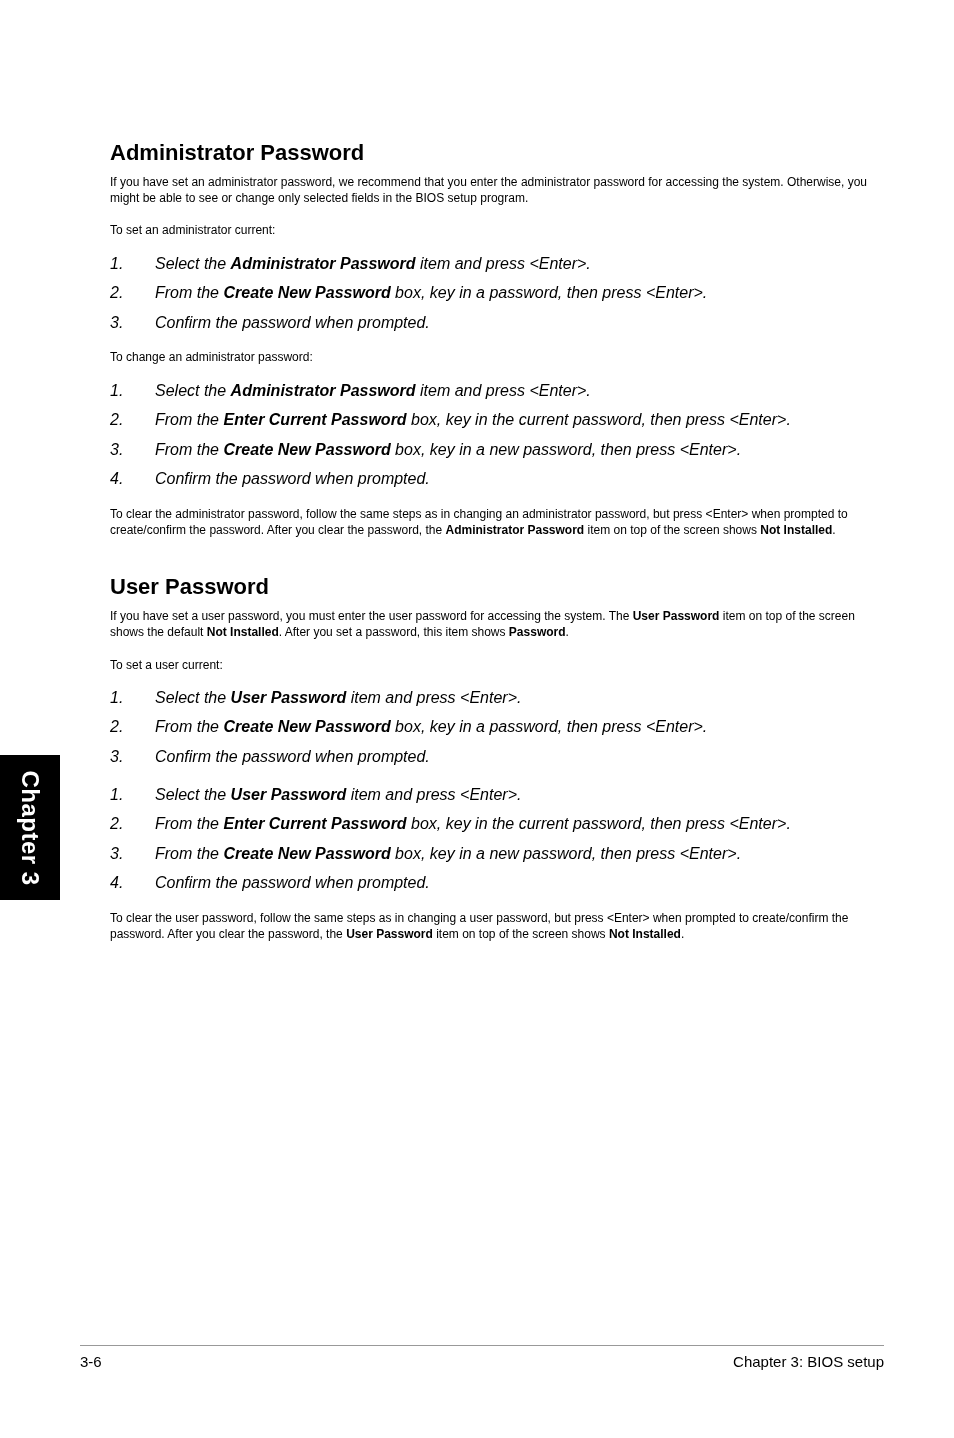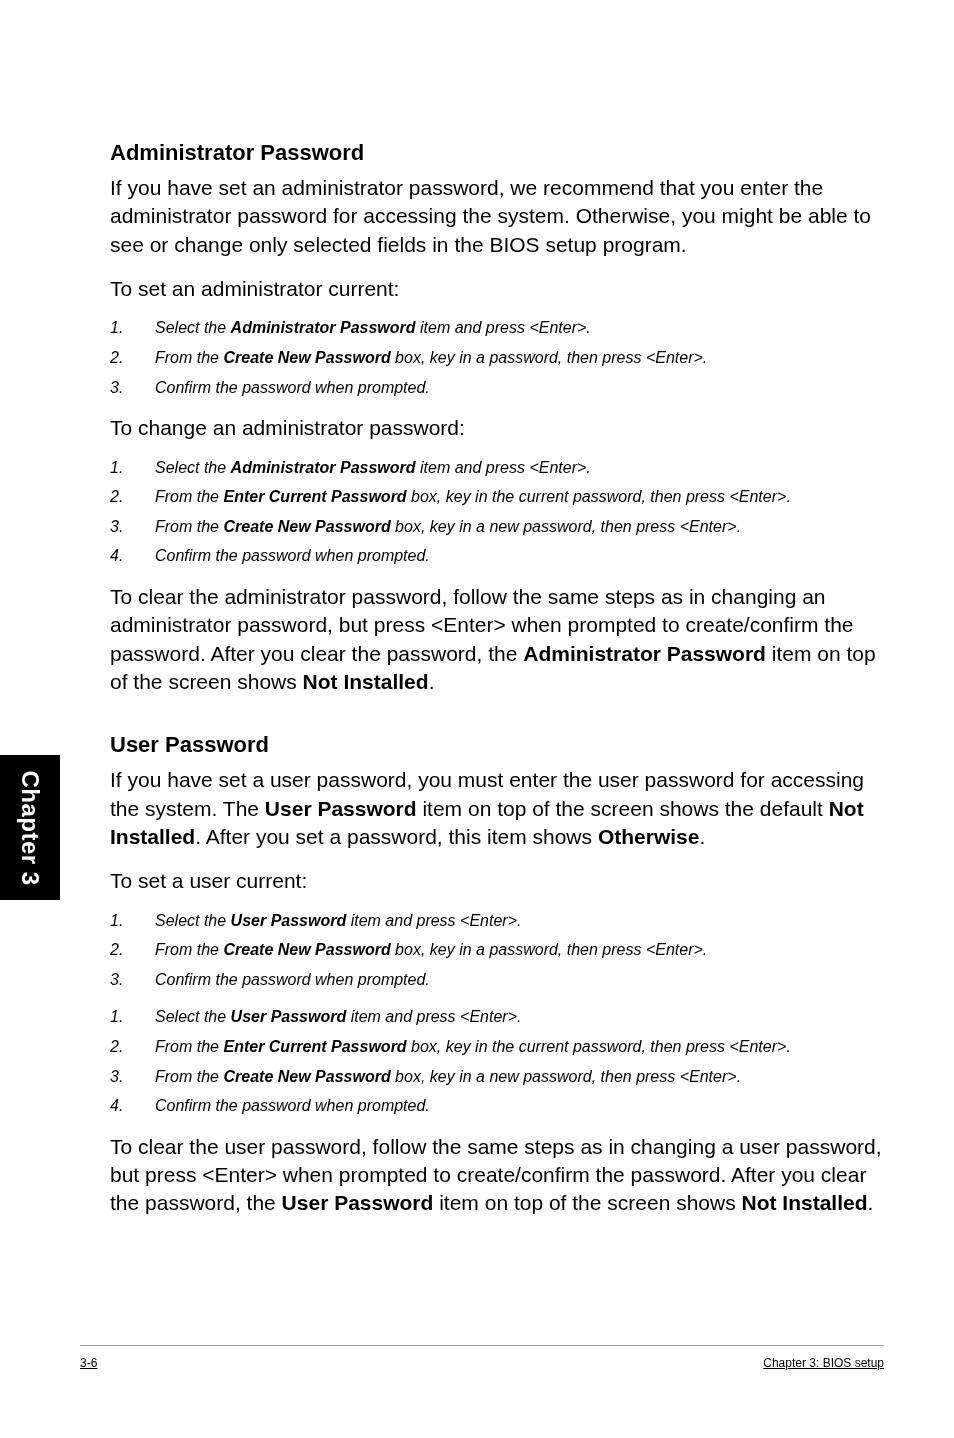--- a/index.html
+++ b/index.html
@@ -32,21 +32,21 @@
     font-size: 24px;
     font-family: "Arial Rounded MT Bold", Arial, sans-serif;
     letter-spacing: 0.5px;
   }
   h2 {
     font-size: 22px;
     font-weight: bold;
     margin-bottom: 8px;
   }
   p {
-    font-size: 21px;
+    font-size: 12px;
     line-height: 1.35;
     margin-bottom: 14px;
   }
   .intro { margin-bottom: 16px; }
   ol {
     list-style: none;
     counter-reset: item;
     margin-bottom: 16px;
     font-style: italic;
   }
@@ -69,22 +69,21 @@
   .strong { font-weight: bold; }
   .footer {
     position: absolute;
     left: 0;
     right: 0;
     bottom: 68px;
     padding: 0 70px 0 80px;
     display: flex;
     justify-content: space-between;
     align-items: flex-end;
-    font-size: 12px;
-    text-decoration: underline;
+    font-size: 15px;
   }
   .footer-line {
     position: absolute;
     left: 80px;
     right: 70px;
     bottom: 92px;
     border-top: 1px solid #999;
   }
 </style>
 </head>
@@ -113,21 +112,21 @@
       <li><span>From the </span><span class="strong">Enter Current Password</span><span> box, key in the current password, then press &lt;Enter&gt;.</span></li>
       <li><span>From the </span><span class="strong">Create New Password</span><span> box, key in a new password, then press &lt;Enter&gt;.</span></li>
       <li>Confirm the password when prompted.</li>
     </ol>
 
     <p><span>To clear the administrator password, follow the same steps as in changing an administrator password, but press &lt;Enter&gt; when prompted to create/confirm the password. After you clear the password, the </span><span class="strong">Administrator Password</span><span> item on top of the screen shows </span><span class="strong">Not Installed</span><span>.</span></p>
   </div>
 
   <div class="section last">
     <h2>User Password</h2>
-    <p class="intro"><span>If you have set a user password, you must enter the user password for accessing the system. The </span><span class="strong">User Password</span><span> item on top of the screen shows the default </span><span class="strong">Not Installed</span><span>. After you set a password, this item shows </span><span class="strong">Otherwise</span><span>.</span></p>
+    <p class="intro"><span>If you have set a user password, you must enter the user password for accessing the system. The </span><span class="strong">User Password</span><span> item on top of the screen shows the default </span><span class="strong">Not Installed</span><span>. After you set a password, this item shows </span><span class="strong">Password</span><span>.</span></p>
 
     <p>To set a user current:</p>
     <ol>
       <li><span>Select the </span><span class="strong">User Password</span><span> item and press &lt;Enter&gt;.</span></li>
       <li><span>From the </span><span class="strong">Create New Password</span><span> box, key in a password, then press &lt;Enter&gt;.</span></li>
       <li>Confirm the password when prompted.</li>
     </ol>
 
     <ol>
       <li><span>Select the </span><span class="strong">User Password</span><span> item and press &lt;Enter&gt;.</span></li>

